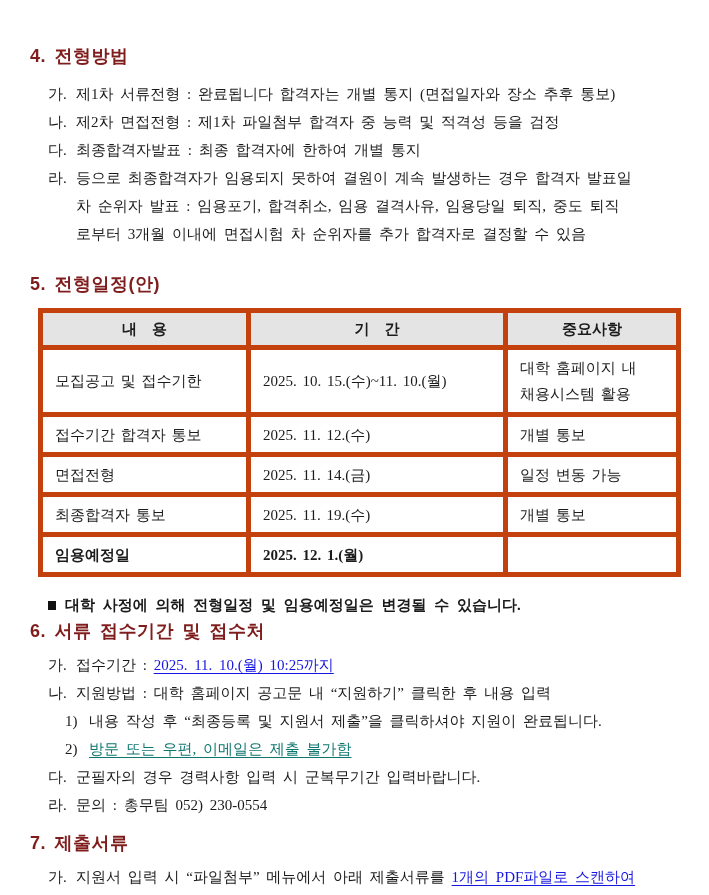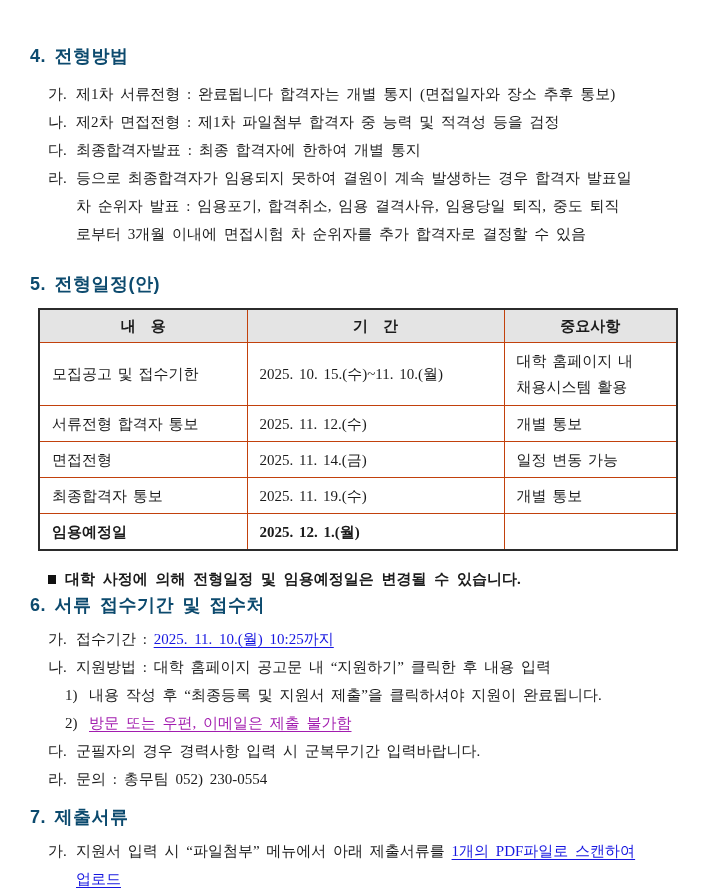--- a/index.html
+++ b/index.html
@@ -6,39 +6,39 @@
   .page {
     width:709px; height:895px; background:#ffffff; overflow:hidden;
     box-sizing:border-box; padding-top:44px;
     font-family:"Liberation Serif","DejaVu Serif",serif;
     font-size:15px; line-height:28px; color:#1b1b1b;
     word-spacing:3px;
   }
   .h {
     font-family:"Liberation Sans","DejaVu Sans",sans-serif;
     font-size:18px; font-weight:700; line-height:24px;
-    margin:0 0 0 30px; color:#0c4a6e; letter-spacing:0.5px;
+    margin:0 0 0 30px; color:#7f1d1d; letter-spacing:0.5px;
   }
   .items { margin:12px 30px 0 48px; }
   .item { display:flex; align-items:flex-start; }
   .item .lbl { flex:0 0 28px; }
   .item .txt { flex:1 1 auto; word-break:keep-all; }
   .item.num { margin-left:17px; }
   .item.num .lbl { flex:0 0 24px; }
   .wrapline { white-space:nowrap; }
   a.doclink { text-decoration:underline; text-underline-offset:3px; cursor:pointer; }
 
   table.sched {
     border-collapse:collapse; margin:12px 0 0 38px;
     width:638px; table-layout:fixed;
     border:2px solid #2b2b2b;
     font-size:15px; line-height:26px; word-spacing:2px;
   }
   table.sched th, table.sched td {
-    border:1px solid #c2410c; padding:0 0 0 12px;
+    border:5px solid #c2410c; padding:0 0 0 12px;
     vertical-align:middle; word-break:keep-all; overflow:hidden;
   }
   table.sched th {
     background:#e4e4e4; font-weight:700; text-align:center;
     height:32px; padding:0;
   }
   col.c1 { width:208px; } col.c2 { width:257px; } col.c3 { width:173px; }
   tr.r0 td { height:62px; }
   tr.rn td { height:35px; }
   tr.rb td { font-weight:700; }
@@ -95,21 +95,21 @@
         <th>중요사항</th>
       </tr>
     </thead>
     <tbody>
       <tr class="r0">
         <td>모집공고 및 접수기한</td>
         <td>2025. 10. 15.(수)~11. 10.(월)</td>
         <td>대학 홈페이지 내 채용시스템 활용</td>
       </tr>
       <tr class="rn">
-        <td>서류전형 합격자 통보</td>
+        <td>접수기간 합격자 통보</td>
         <td>2025. 11. 12.(수)</td>
         <td>개별 통보</td>
       </tr>
       <tr class="rn">
         <td>면접전형</td>
         <td>2025. 11. 14.(금)</td>
         <td>일정 변동 가능</td>
       </tr>
       <tr class="rn">
         <td>최종합격자 통보</td>
@@ -138,21 +138,21 @@
     <div class="item">
       <span class="lbl">나.</span>
       <div class="txt">지원방법 : 대학 홈페이지 공고문 내 “지원하기” 클릭한 후 내용 입력</div>
     </div>
     <div class="item num">
       <span class="lbl">1)</span>
       <div class="txt">내용 작성 후 “최종등록 및 지원서 제출”을 클릭하셔야 지원이 완료됩니다.</div>
     </div>
     <div class="item num">
       <span class="lbl">2)</span>
-      <div class="txt"><a class="doclink" style="color: #a21caf;">방문 또는 우편, 이메일은 제출 불가함</a></div>
+      <div class="txt"><a class="doclink" style="color: #0f766e;">방문 또는 우편, 이메일은 제출 불가함</a></div>
     </div>
     <div class="item">
       <span class="lbl">다.</span>
       <div class="txt">군필자의 경우 경력사항 입력 시 군복무기간 입력바랍니다.</div>
     </div>
     <div class="item">
       <span class="lbl">라.</span>
       <div class="txt">문의 : 총무팀 052) 230-0554</div>
     </div>
   </div>

